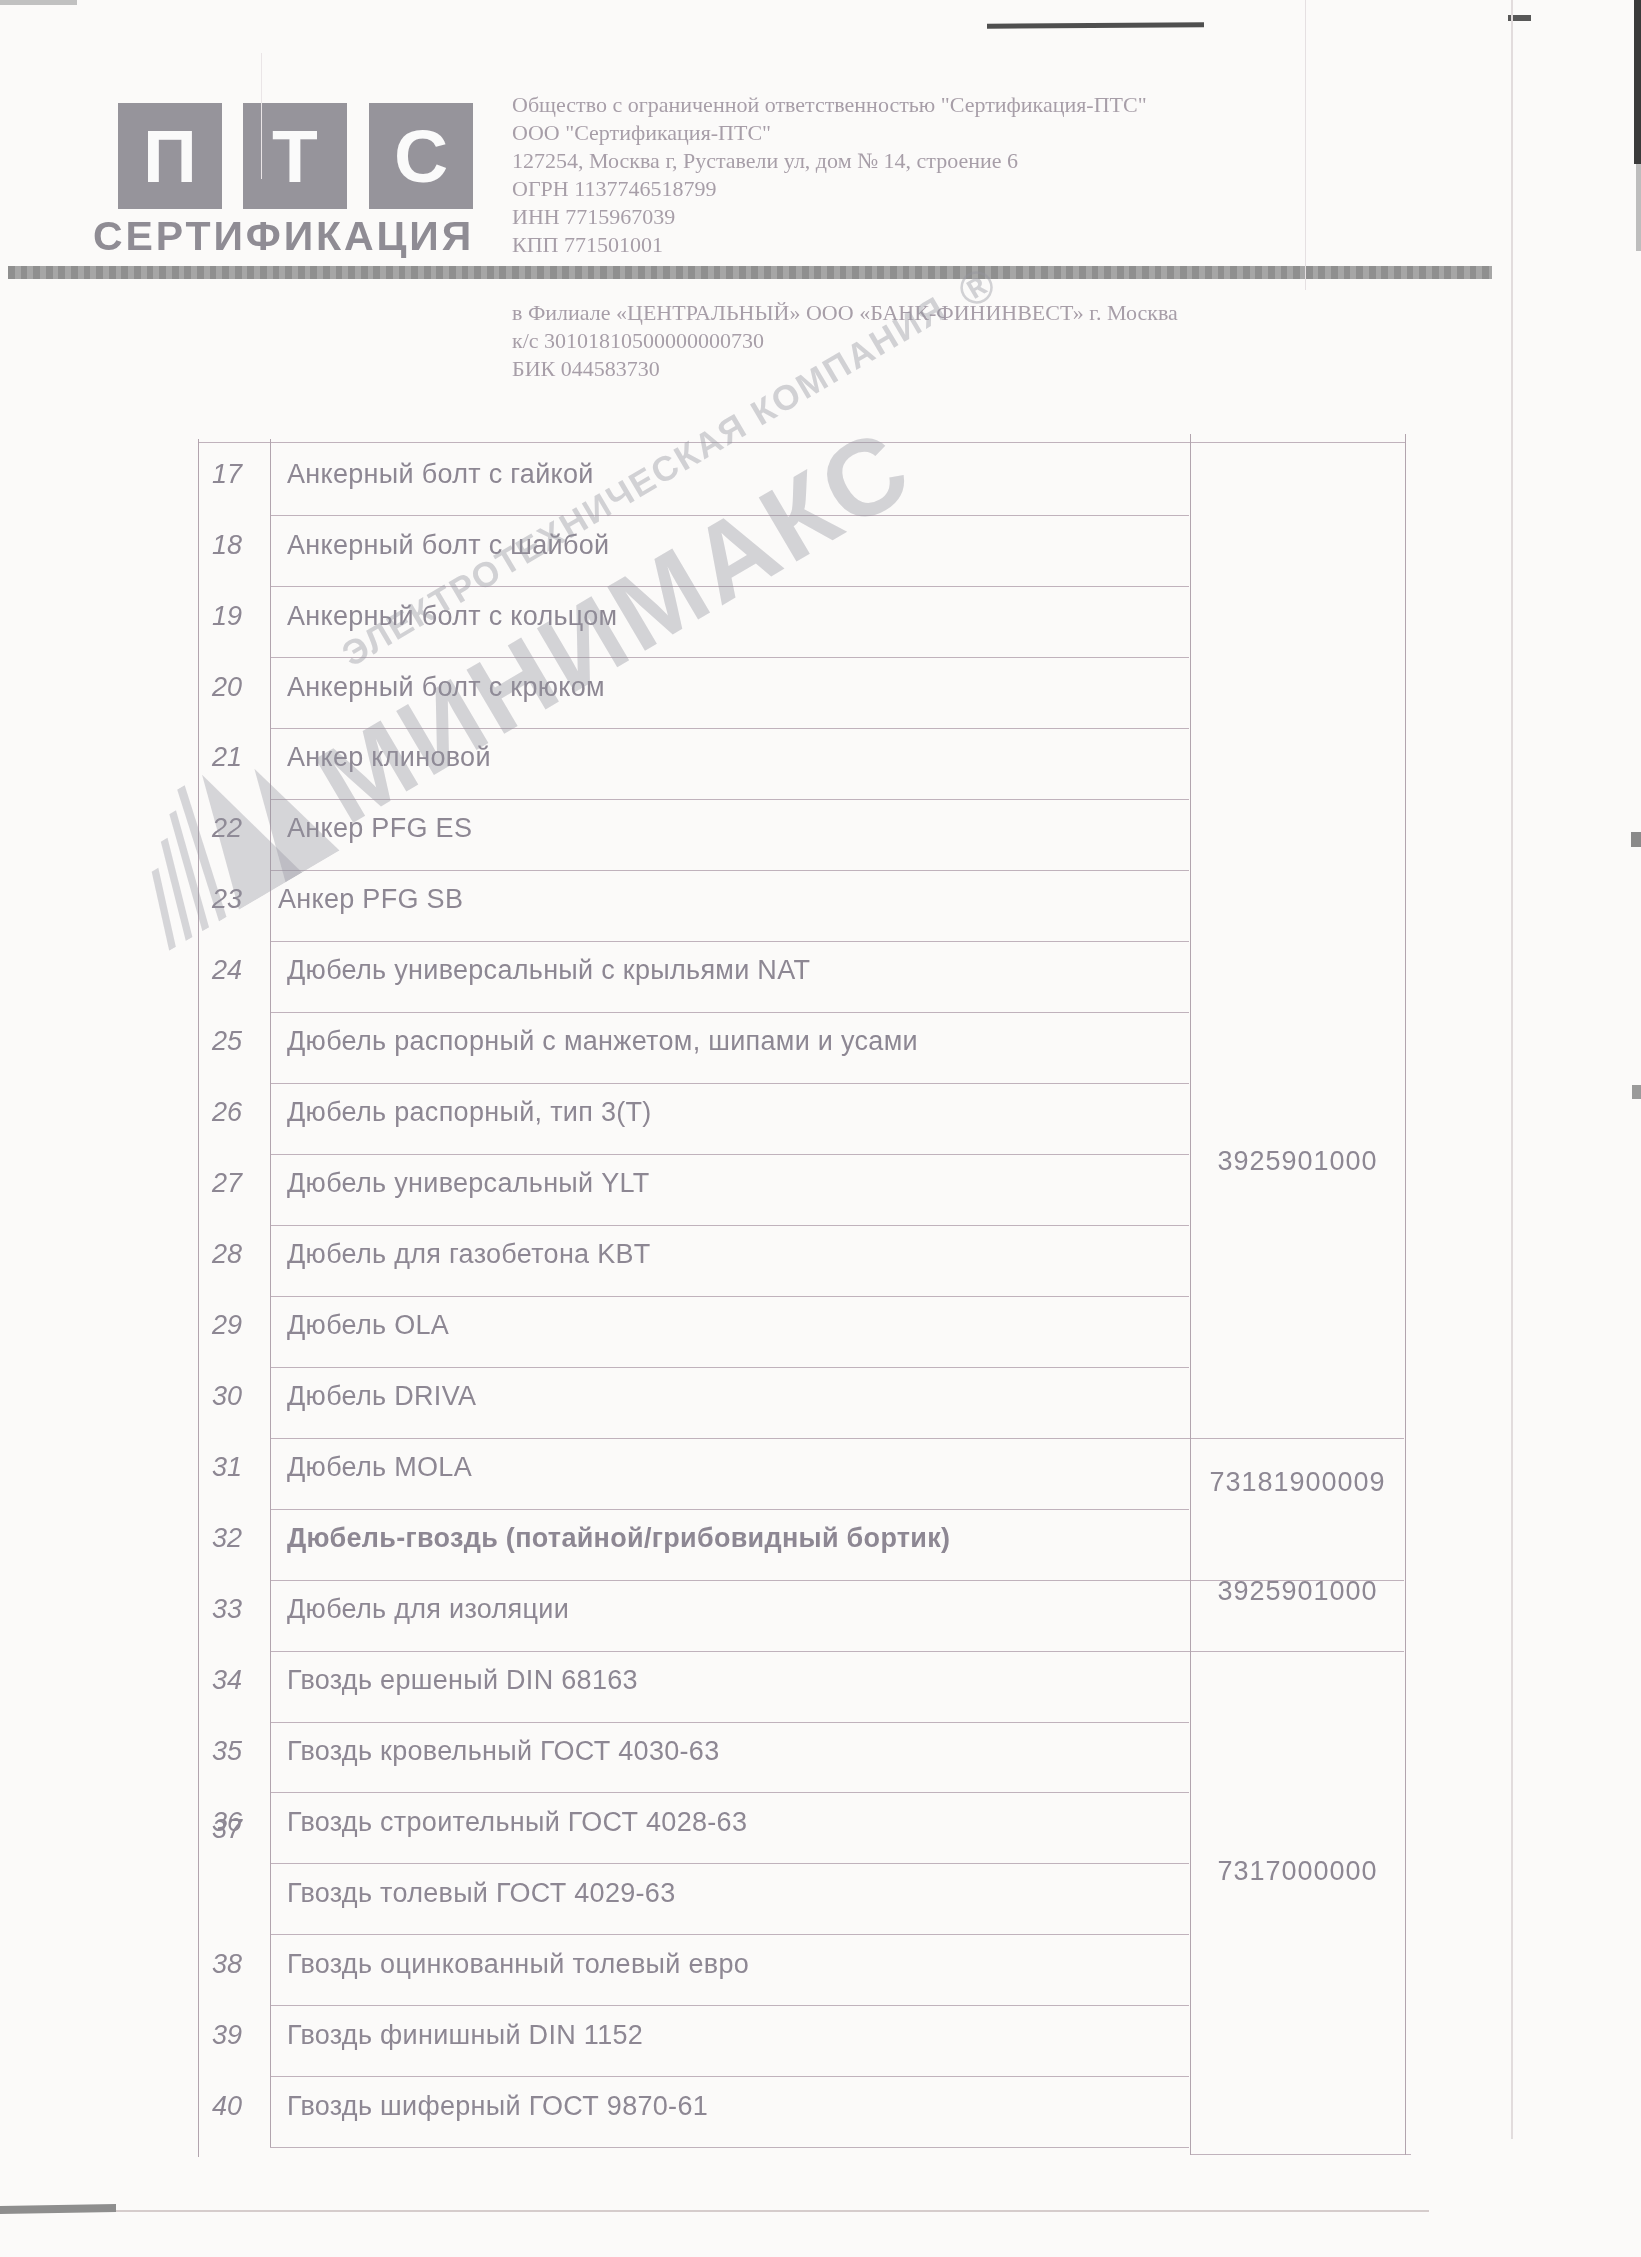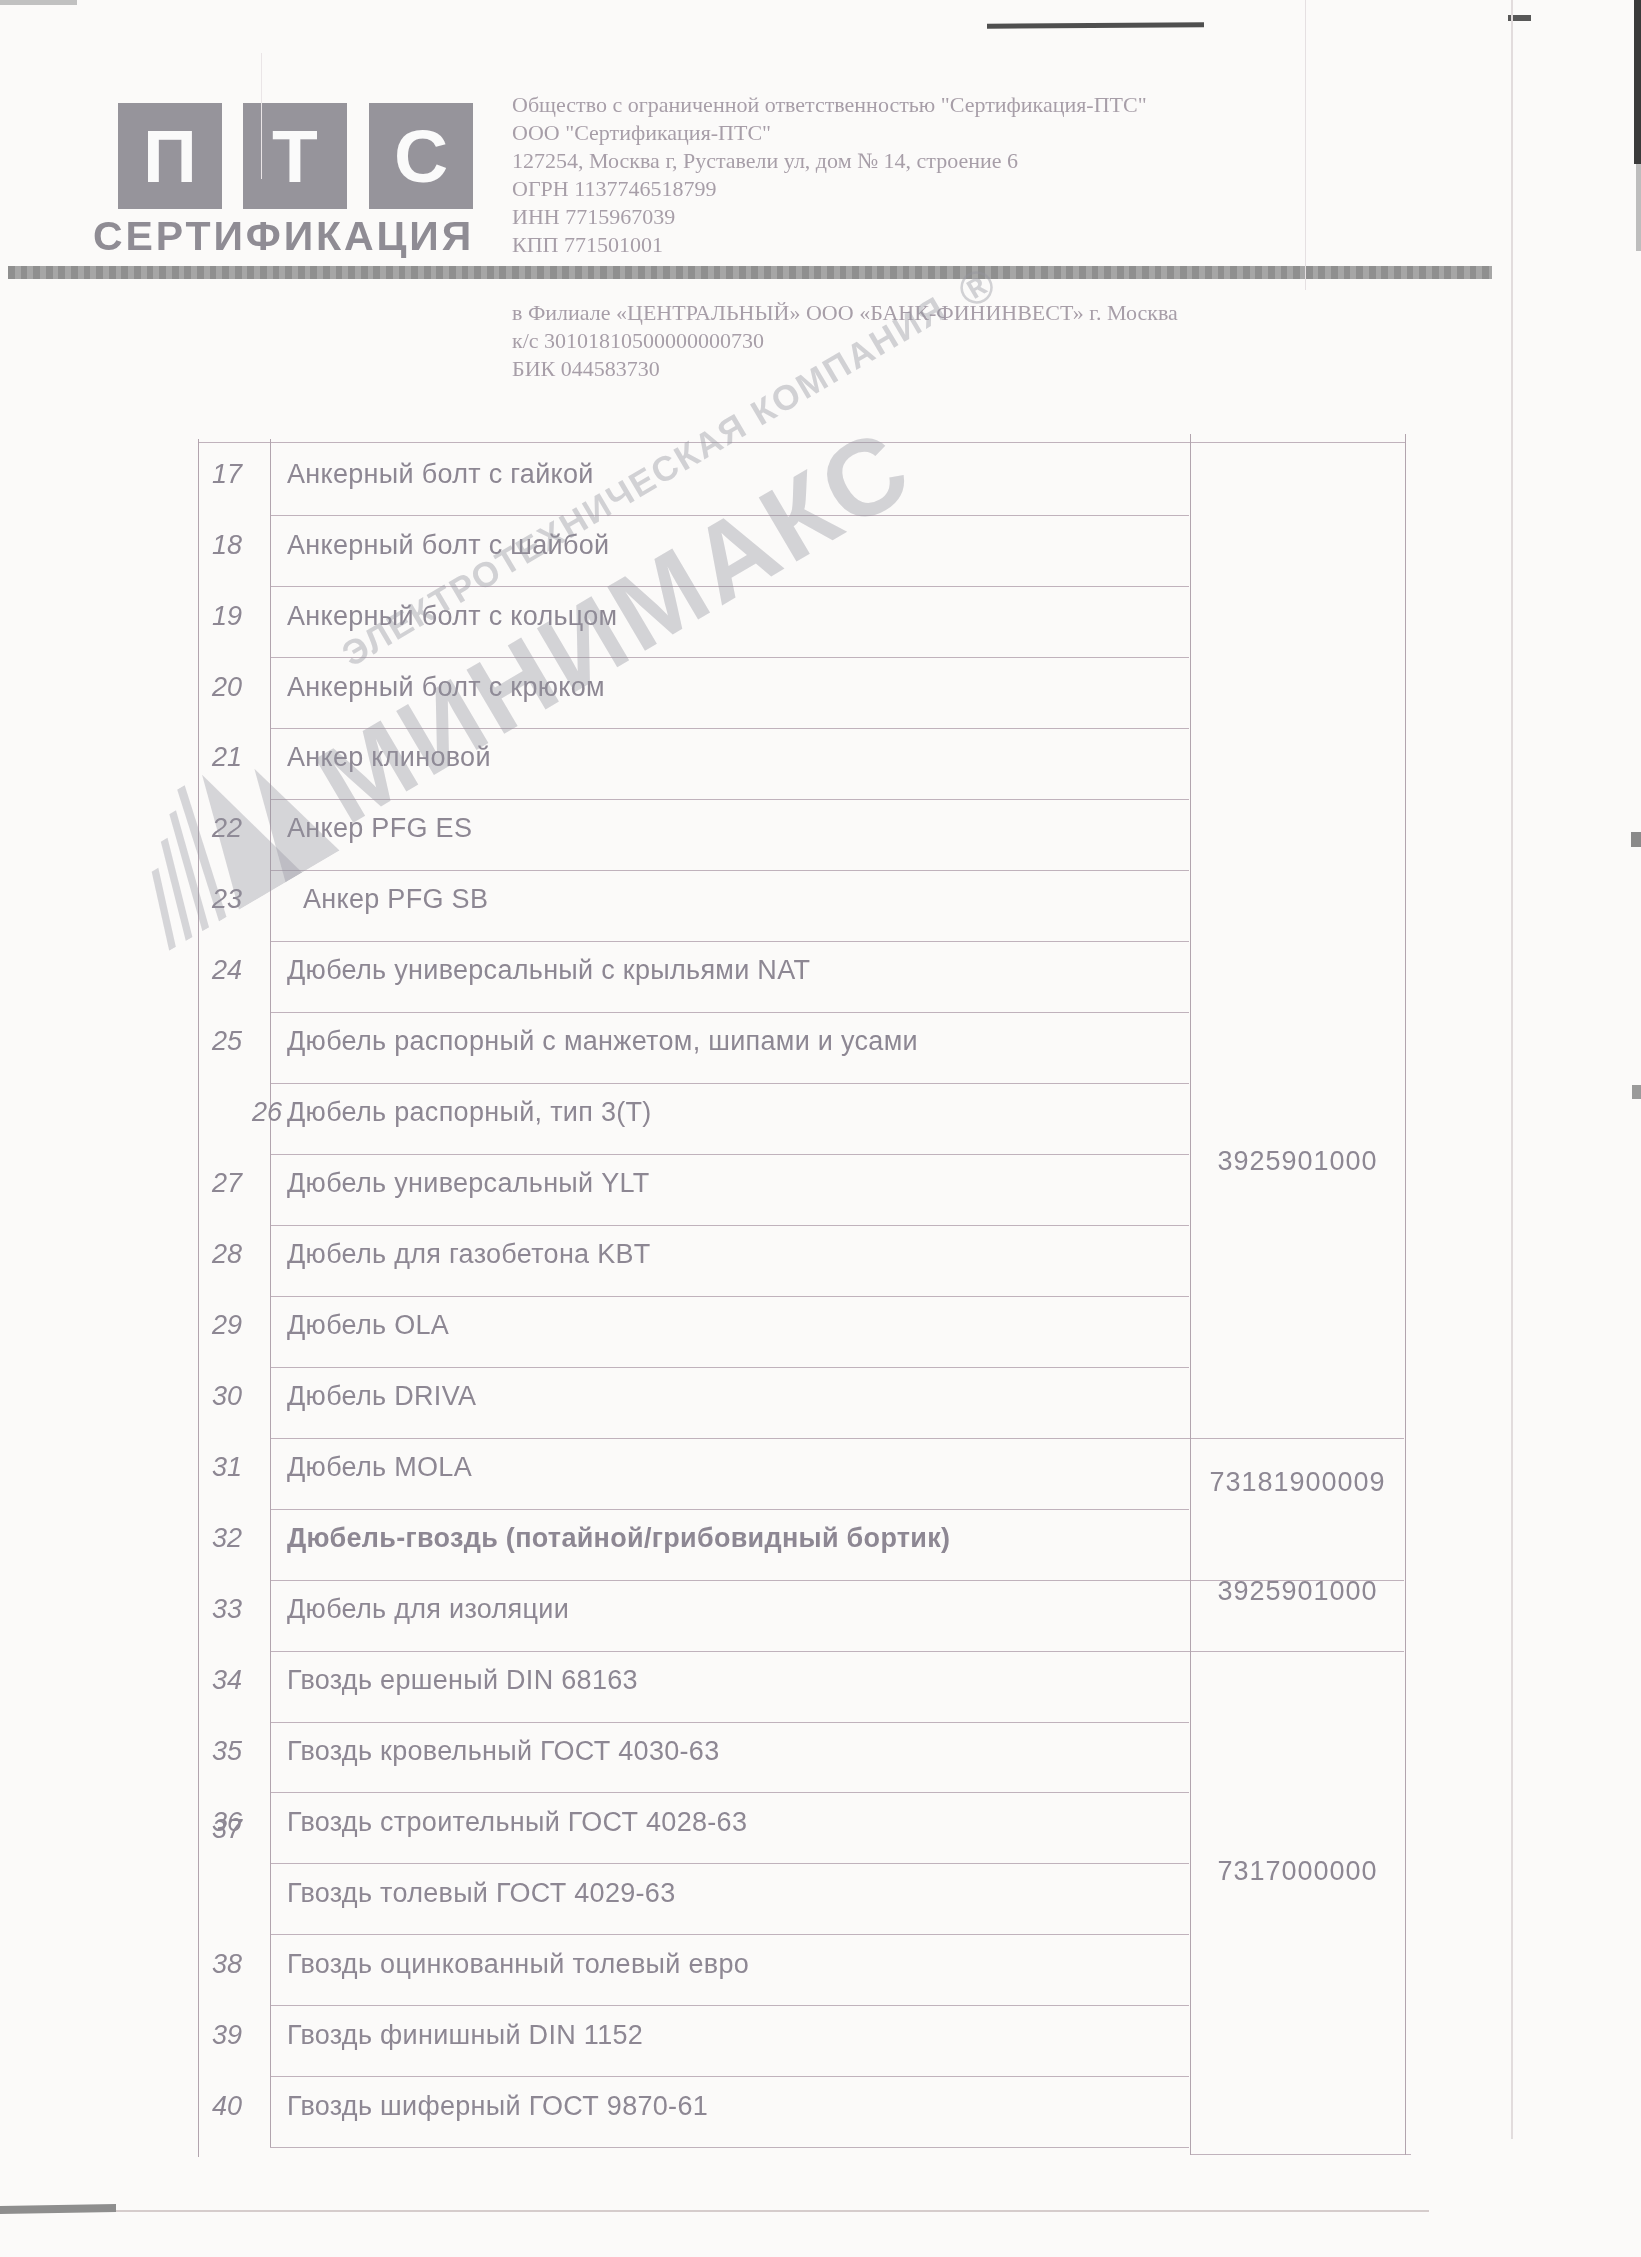--- a/index.html
+++ b/index.html
@@ -81,29 +81,29 @@
       <div class="cell num" style="top: 672px; left: 198px; width: 58px;">20</div>
       <div class="cell label" style="top: 672px; left: 287px;">Анкерный болт с крюком</div>
       <div class="hline" style="top: 657px; left: 270px; width: 919px;"></div>
       <div class="cell num" style="top: 742px; left: 198px; width: 58px;">21</div>
       <div class="cell label" style="top: 742px; left: 287px;">Анкер клиновой</div>
       <div class="hline" style="top: 728px; left: 270px; width: 919px;"></div>
       <div class="cell num" style="top: 813px; left: 198px; width: 58px;">22</div>
       <div class="cell label" style="top: 813px; left: 287px;">Анкер PFG ES</div>
       <div class="hline" style="top: 799px; left: 270px; width: 919px;"></div>
       <div class="cell num" style="top: 884px; left: 198px; width: 58px;">23</div>
-      <div class="cell label" style="top: 884px; left: 303px; text-align: right;">Анкер PFG SB</div>
+      <div class="cell label" style="top: 884px; left: 278px; text-align: right;">Анкер PFG SB</div>
       <div class="hline" style="top: 870px; left: 270px; width: 919px;"></div>
       <div class="cell num" style="top: 955px; left: 198px; width: 58px;">24</div>
       <div class="cell label" style="top: 955px; left: 287px;">Дюбель универсальный с крыльями NAT</div>
       <div class="hline" style="top: 941px; left: 270px; width: 919px;"></div>
       <div class="cell num" style="top: 1026px; left: 198px; width: 58px;">25</div>
       <div class="cell label" style="top: 1026px; left: 287px;">Дюбель распорный с манжетом, шипами и усами</div>
       <div class="hline" style="top: 1012px; left: 270px; width: 919px;"></div>
-      <div class="cell num" style="top: 1097px; left: 214px; width: 58px; padding-left: 24px;">26</div>
+      <div class="cell num" style="top: 1097px; left: 198px; width: 58px;">26</div>
       <div class="cell label" style="top: 1097px; left: 287px;">Дюбель распорный, тип 3(Т)</div>
       <div class="hline" style="top: 1083px; left: 270px; width: 919px;"></div>
       <div class="cell num" style="top: 1168px; left: 198px; width: 58px;">27</div>
       <div class="cell label" style="top: 1168px; left: 287px;">Дюбель универсальный YLT</div>
       <div class="hline" style="top: 1154px; left: 270px; width: 919px;"></div>
       <div class="cell num" style="top: 1239px; left: 198px; width: 58px;">28</div>
       <div class="cell label" style="top: 1239px; left: 287px;">Дюбель для газобетона KBT</div>
       <div class="hline" style="top: 1225px; left: 270px; width: 919px;"></div>
       <div class="cell num" style="top: 1310px; left: 198px; width: 58px;">29</div>
       <div class="cell label" style="top: 1310px; left: 287px;">Дюбель OLA</div>

